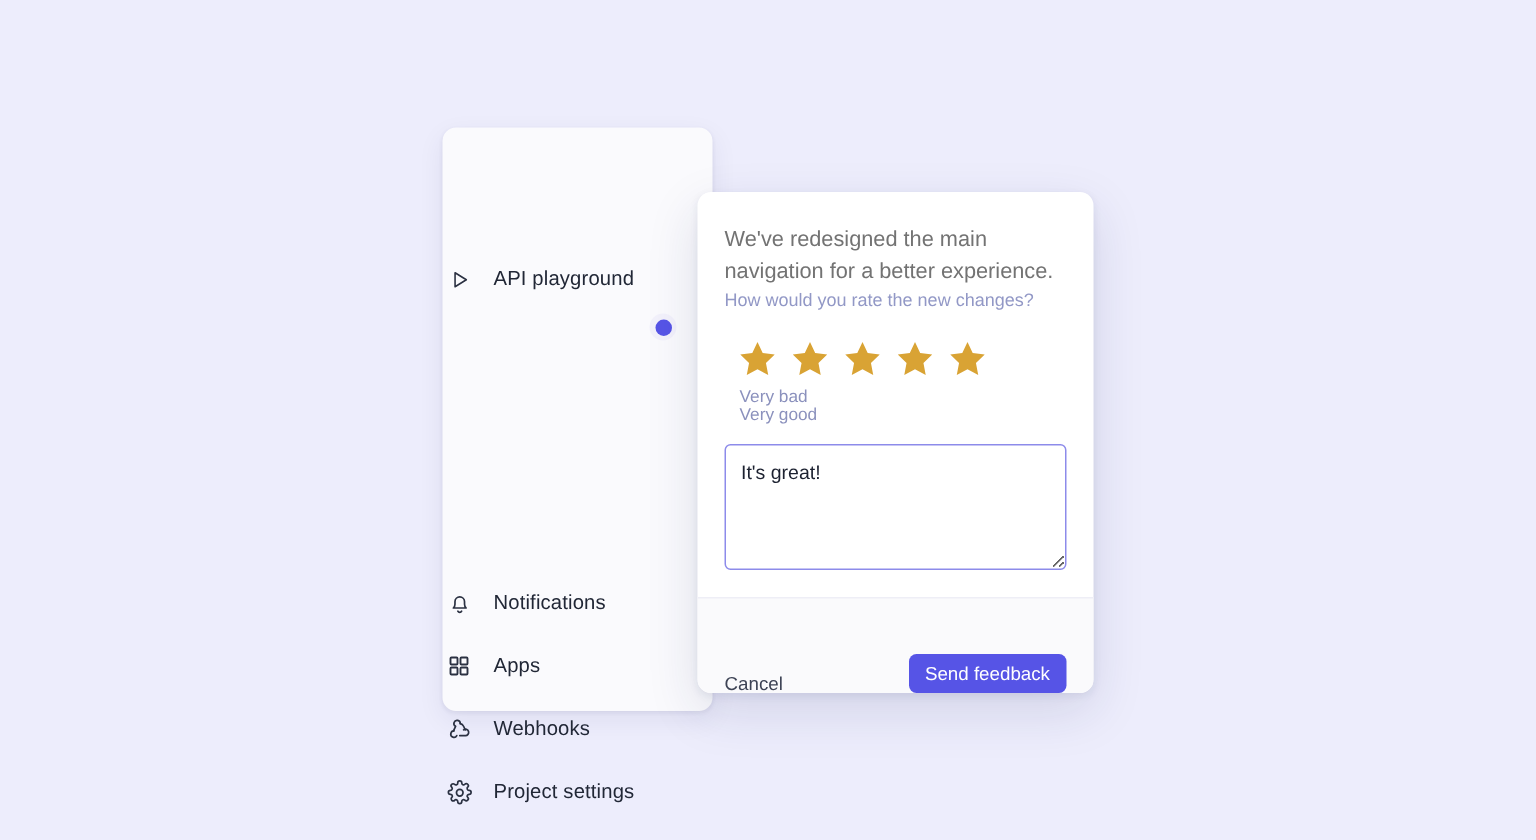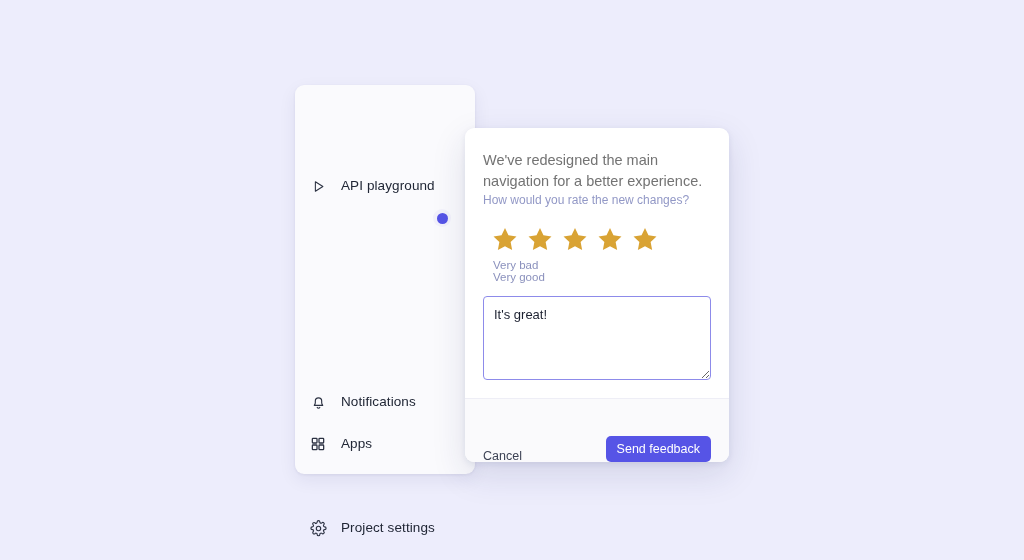--- a/index.html
+++ b/index.html
@@ -32,21 +32,21 @@
   }
 
   .nav-item {
     position: absolute;
     left: 0;
     width: 100%;
     height: 30px;
     display: flex;
     align-items: center;
     box-sizing: border-box;
-    padding-left: 12px;
+    padding-left: 0;
   }
   .nav-icon {
     width: 22px;
     height: 22px;
     flex: 0 0 22px;
     display: flex;
     align-items: center;
     justify-content: center;
     color: #2b3142;
     margin-right: 12px;
@@ -230,20 +230,31 @@
       <svg width="16" height="16" viewBox="0 0 24 24" fill="none" stroke="#2b3142" stroke-width="1.9">
         <rect x="3.5" y="3.5" width="7" height="7" rx="1"></rect>
         <rect x="13.5" y="3.5" width="7" height="7" rx="1"></rect>
         <rect x="3.5" y="13.5" width="7" height="7" rx="1"></rect>
         <rect x="13.5" y="13.5" width="7" height="7" rx="1"></rect>
       </svg>
     </span>
     <span class="nav-label">Apps</span>
   </div>
 
+  <div class="nav-item item-webhooks">
+    <span class="nav-icon">
+      <svg width="17" height="17" viewBox="0 0 24 24" fill="none" stroke="#2b3142" stroke-width="1.6" stroke-linecap="round" stroke-linejoin="round">
+        <path d="M12.5 6.2a3 3 0 1 0-4.4 2.6l-2 4.2"></path>
+        <path d="M15.6 12.1a3 3 0 1 1 1.6 5.4H12"></path>
+        <path d="M9.2 17.5a3 3 0 1 1-2.6-4.4"></path>
+        <path d="M12.5 6.2c1.4.3 2.5 1.2 3.1 2.5l1.6 3.4"></path>
+      </svg>
+    </span>
+    <span class="nav-label">Webhooks</span>
+  </div>
 
   <div class="nav-item item-settings">
     <span class="nav-icon">
       <svg width="17" height="17" viewBox="0 0 24 24" fill="none" stroke="#2b3142" stroke-width="1.6" stroke-linecap="round" stroke-linejoin="round">
         <circle cx="12" cy="12" r="3.1"></circle>
         <path d="M19.1 14.4a1.6 1.6 0 0 0 .3 1.8l.1.1a1.9 1.9 0 1 1-2.7 2.7l-.1-.1a1.6 1.6 0 0 0-1.8-.3 1.6 1.6 0 0 0-1 1.5v.2a1.9 1.9 0 1 1-3.8 0v-.1a1.6 1.6 0 0 0-1-1.5 1.6 1.6 0 0 0-1.8.3l-.1.1a1.9 1.9 0 1 1-2.7-2.7l.1-.1a1.6 1.6 0 0 0 .3-1.8 1.6 1.6 0 0 0-1.5-1h-.2a1.9 1.9 0 1 1 0-3.8h.1a1.6 1.6 0 0 0 1.5-1 1.6 1.6 0 0 0-.3-1.8l-.1-.1a1.9 1.9 0 1 1 2.7-2.7l.1.1a1.6 1.6 0 0 0 1.8.3h.1a1.6 1.6 0 0 0 1-1.5v-.2a1.9 1.9 0 1 1 3.8 0v.1a1.6 1.6 0 0 0 1 1.5 1.6 1.6 0 0 0 1.8-.3l.1-.1a1.9 1.9 0 1 1 2.7 2.7l-.1.1a1.6 1.6 0 0 0-.3 1.8v.1a1.6 1.6 0 0 0 1.5 1h.2a1.9 1.9 0 1 1 0 3.8h-.1a1.6 1.6 0 0 0-1.5 1Z"></path>
       </svg>
     </span>
     <span class="nav-label">Project settings</span>
   </div>

